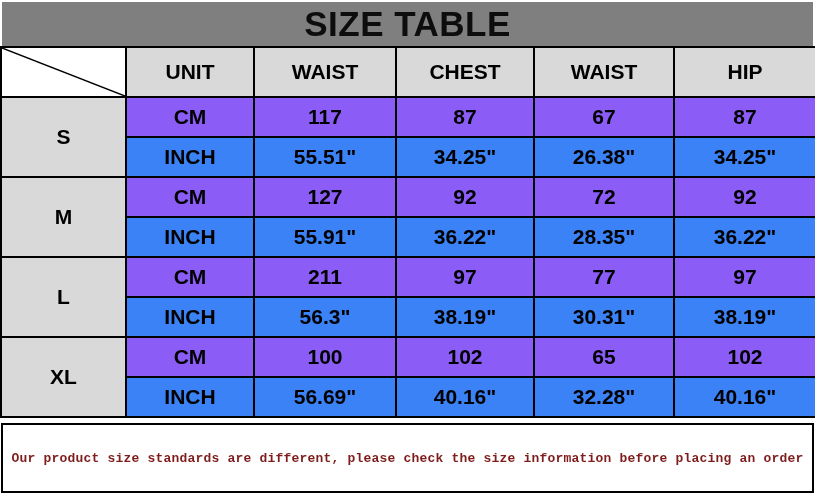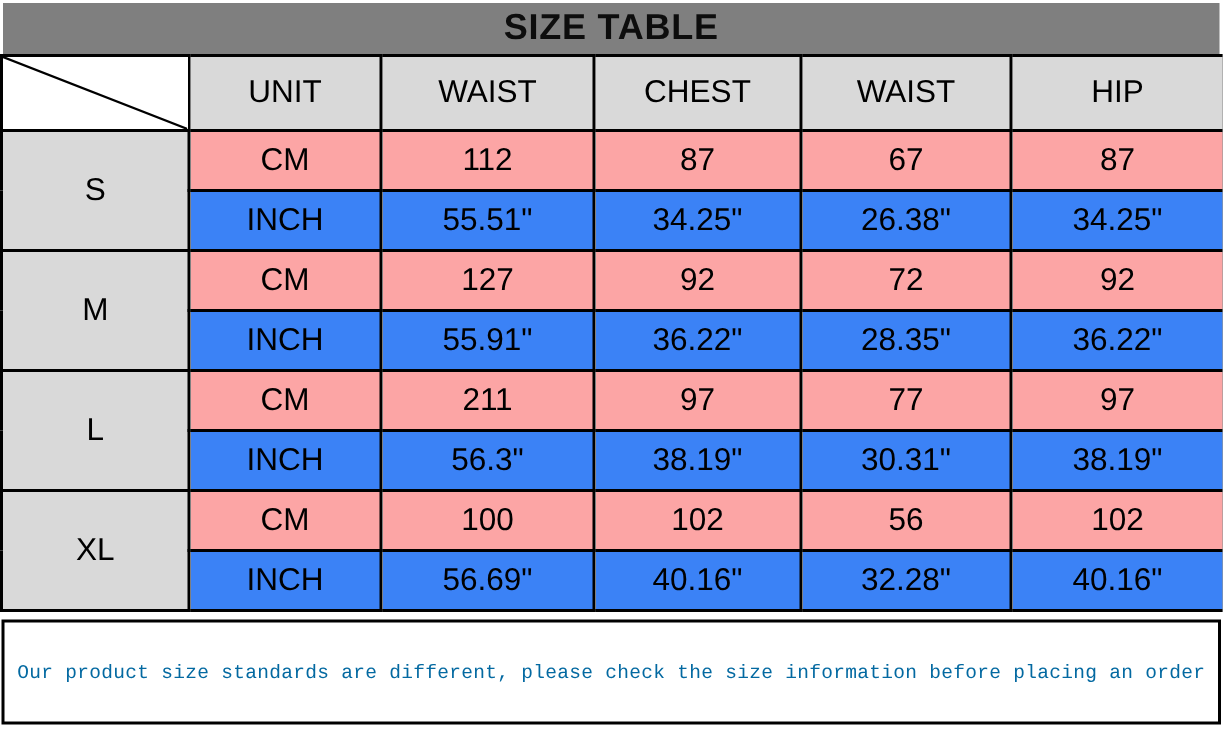--- a/index.html
+++ b/index.html
@@ -9,46 +9,46 @@
   }
   body {
     width: 815px;
     height: 497px;
     overflow: hidden;
     font-family: "Liberation Sans", sans-serif;
     color: #000000;
   }
   .title-bar {
     margin: 2px 2px 0 2px;
-    height: 34px;
+    height: 44px;
     background: #7f7f7f;
     display: flex;
     align-items: center;
     justify-content: center;
-    font-size: 24px;
+    font-size: 35px;
     font-weight: bold;
     color: #0d0d0d;
     letter-spacing: 0.5px;
   }
   table.size-table {
     border-collapse: collapse;
     table-layout: fixed;
     width: 815px;
   }
   table.size-table td {
     border: 2px solid #000000;
     text-align: center;
     vertical-align: middle;
-    font-weight: normal;
+    font-weight: bold;
     font-size: 21px;
     padding: 0;
     overflow: hidden;
   }
   tr.hdr-row td { height: 48px; background: #d9d9d9; }
-  tr.cm-row td   { height: 38px; background: #fca5a5; }
+  tr.cm-row td   { height: 38px; background: #8b5cf6; }
   tr.inch-row td { height: 38px; background: #3b82f6; }
   td.rowlabel { background: #d9d9d9 !important; font-size: 22px; }
   td.corner {
     background: #ffffff !important;
     position: relative;
     padding: 0;
   }
   td.corner svg {
     position: absolute;
     top: 0; left: 0;
@@ -60,25 +60,25 @@
     margin: 5px 1px 0 1px;
     height: 66px;
     border: 2px solid #000000;
     background: #ffffff;
     display: flex;
     align-items: center;
     justify-content: center;
   }
   .footer-text {
     font-family: "Liberation Mono", "DejaVu Sans Mono", monospace;
-    font-weight: normal;
+    font-weight: bold;
     font-size: 13px;
     letter-spacing: 0.2px;
     white-space: nowrap;
-    color: #0369a1;
+    color: #7f1d1d;
   }
 </style>
 </head>
 <body>
 
 <div class="title-bar">SIZE TABLE</div>
 
 <table class="size-table">
   <colgroup>
     <col style="width:125px">
@@ -98,21 +98,21 @@
       <td>UNIT</td>
       <td>WAIST</td>
       <td>CHEST</td>
       <td>WAIST</td>
       <td>HIP</td>
     </tr>
 
     <tr class="cm-row">
       <td class="rowlabel" rowspan="2">S</td>
       <td>CM</td>
-      <td>112</td>
+      <td>117</td>
       <td>87</td>
       <td>67</td>
       <td>87</td>
     </tr>
     <tr class="inch-row">
       <td>INCH</td>
       <td>55.51"</td>
       <td>34.25"</td>
       <td>26.38"</td>
       <td>34.25"</td>
@@ -148,21 +148,21 @@
       <td>38.19"</td>
       <td>30.31"</td>
       <td>38.19"</td>
     </tr>
 
     <tr class="cm-row">
       <td class="rowlabel" rowspan="2">XL</td>
       <td>CM</td>
       <td>100</td>
       <td>102</td>
-      <td>56</td>
+      <td>65</td>
       <td>102</td>
     </tr>
     <tr class="inch-row">
       <td>INCH</td>
       <td>56.69"</td>
       <td>40.16"</td>
       <td>32.28"</td>
       <td>40.16"</td>
     </tr>
   </tbody>

